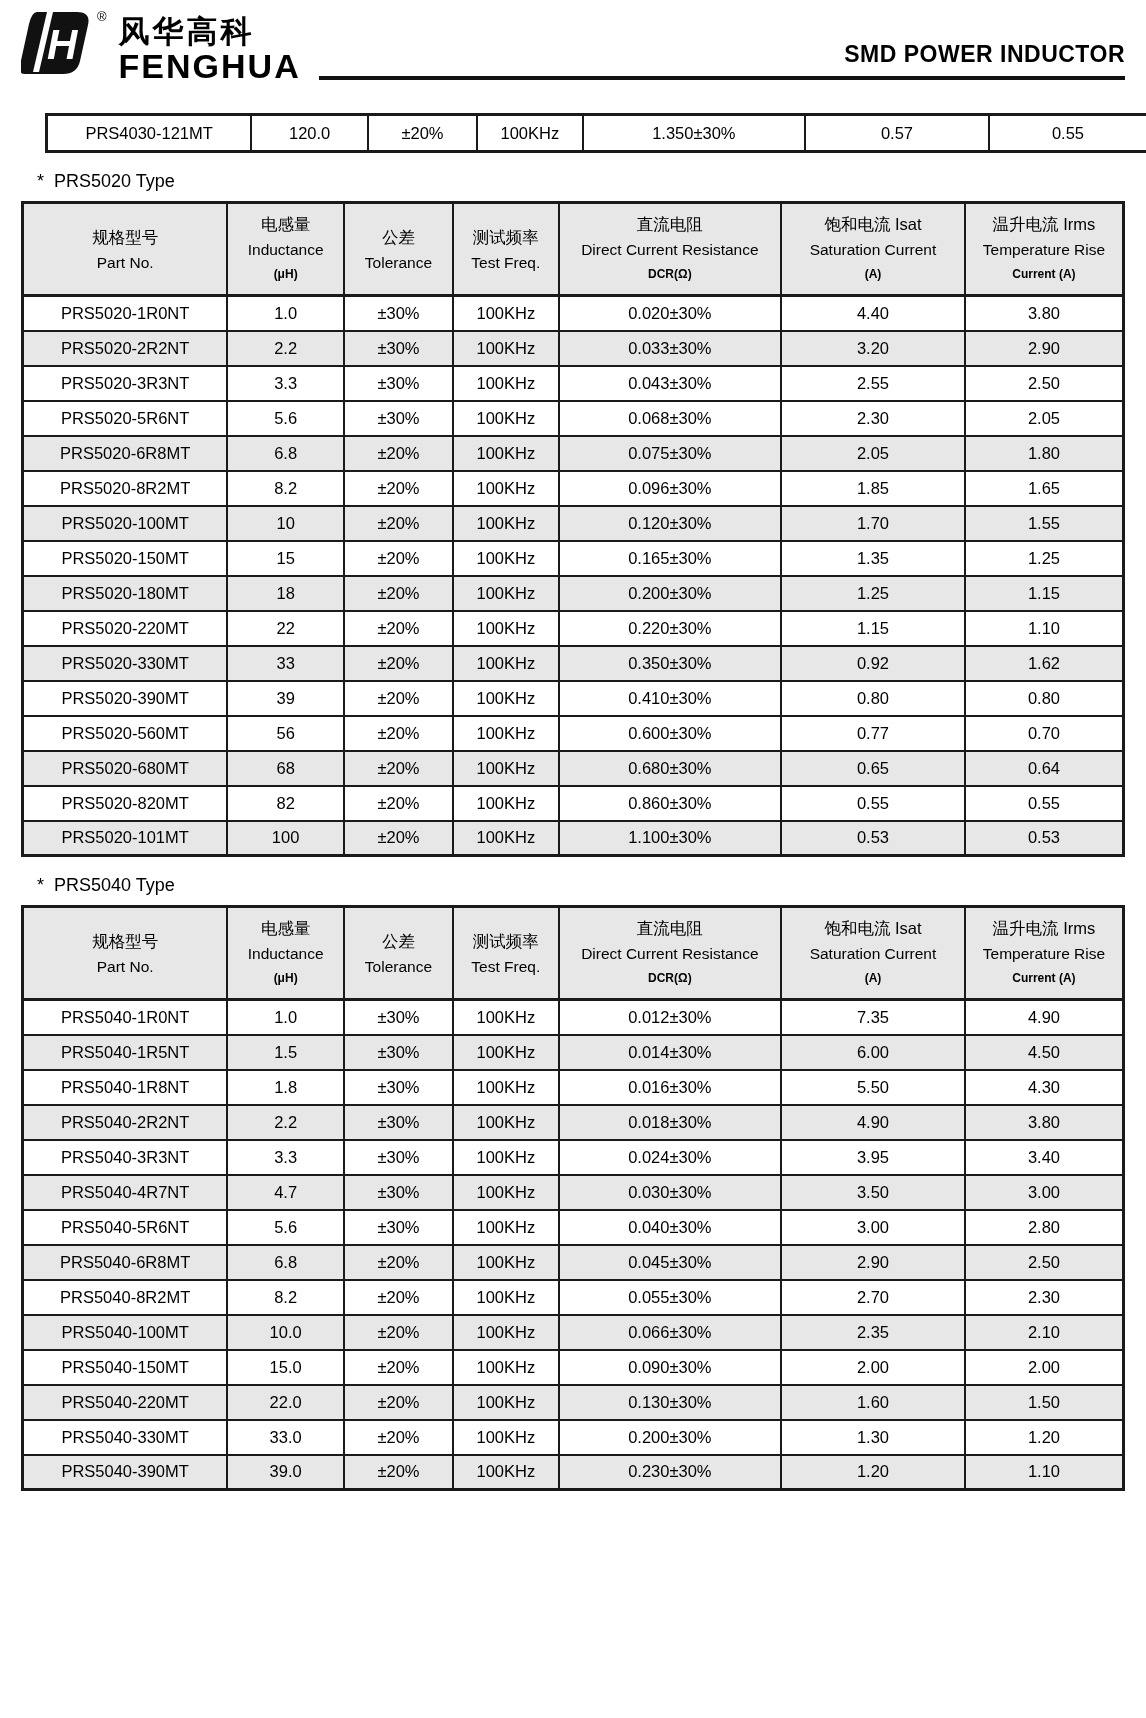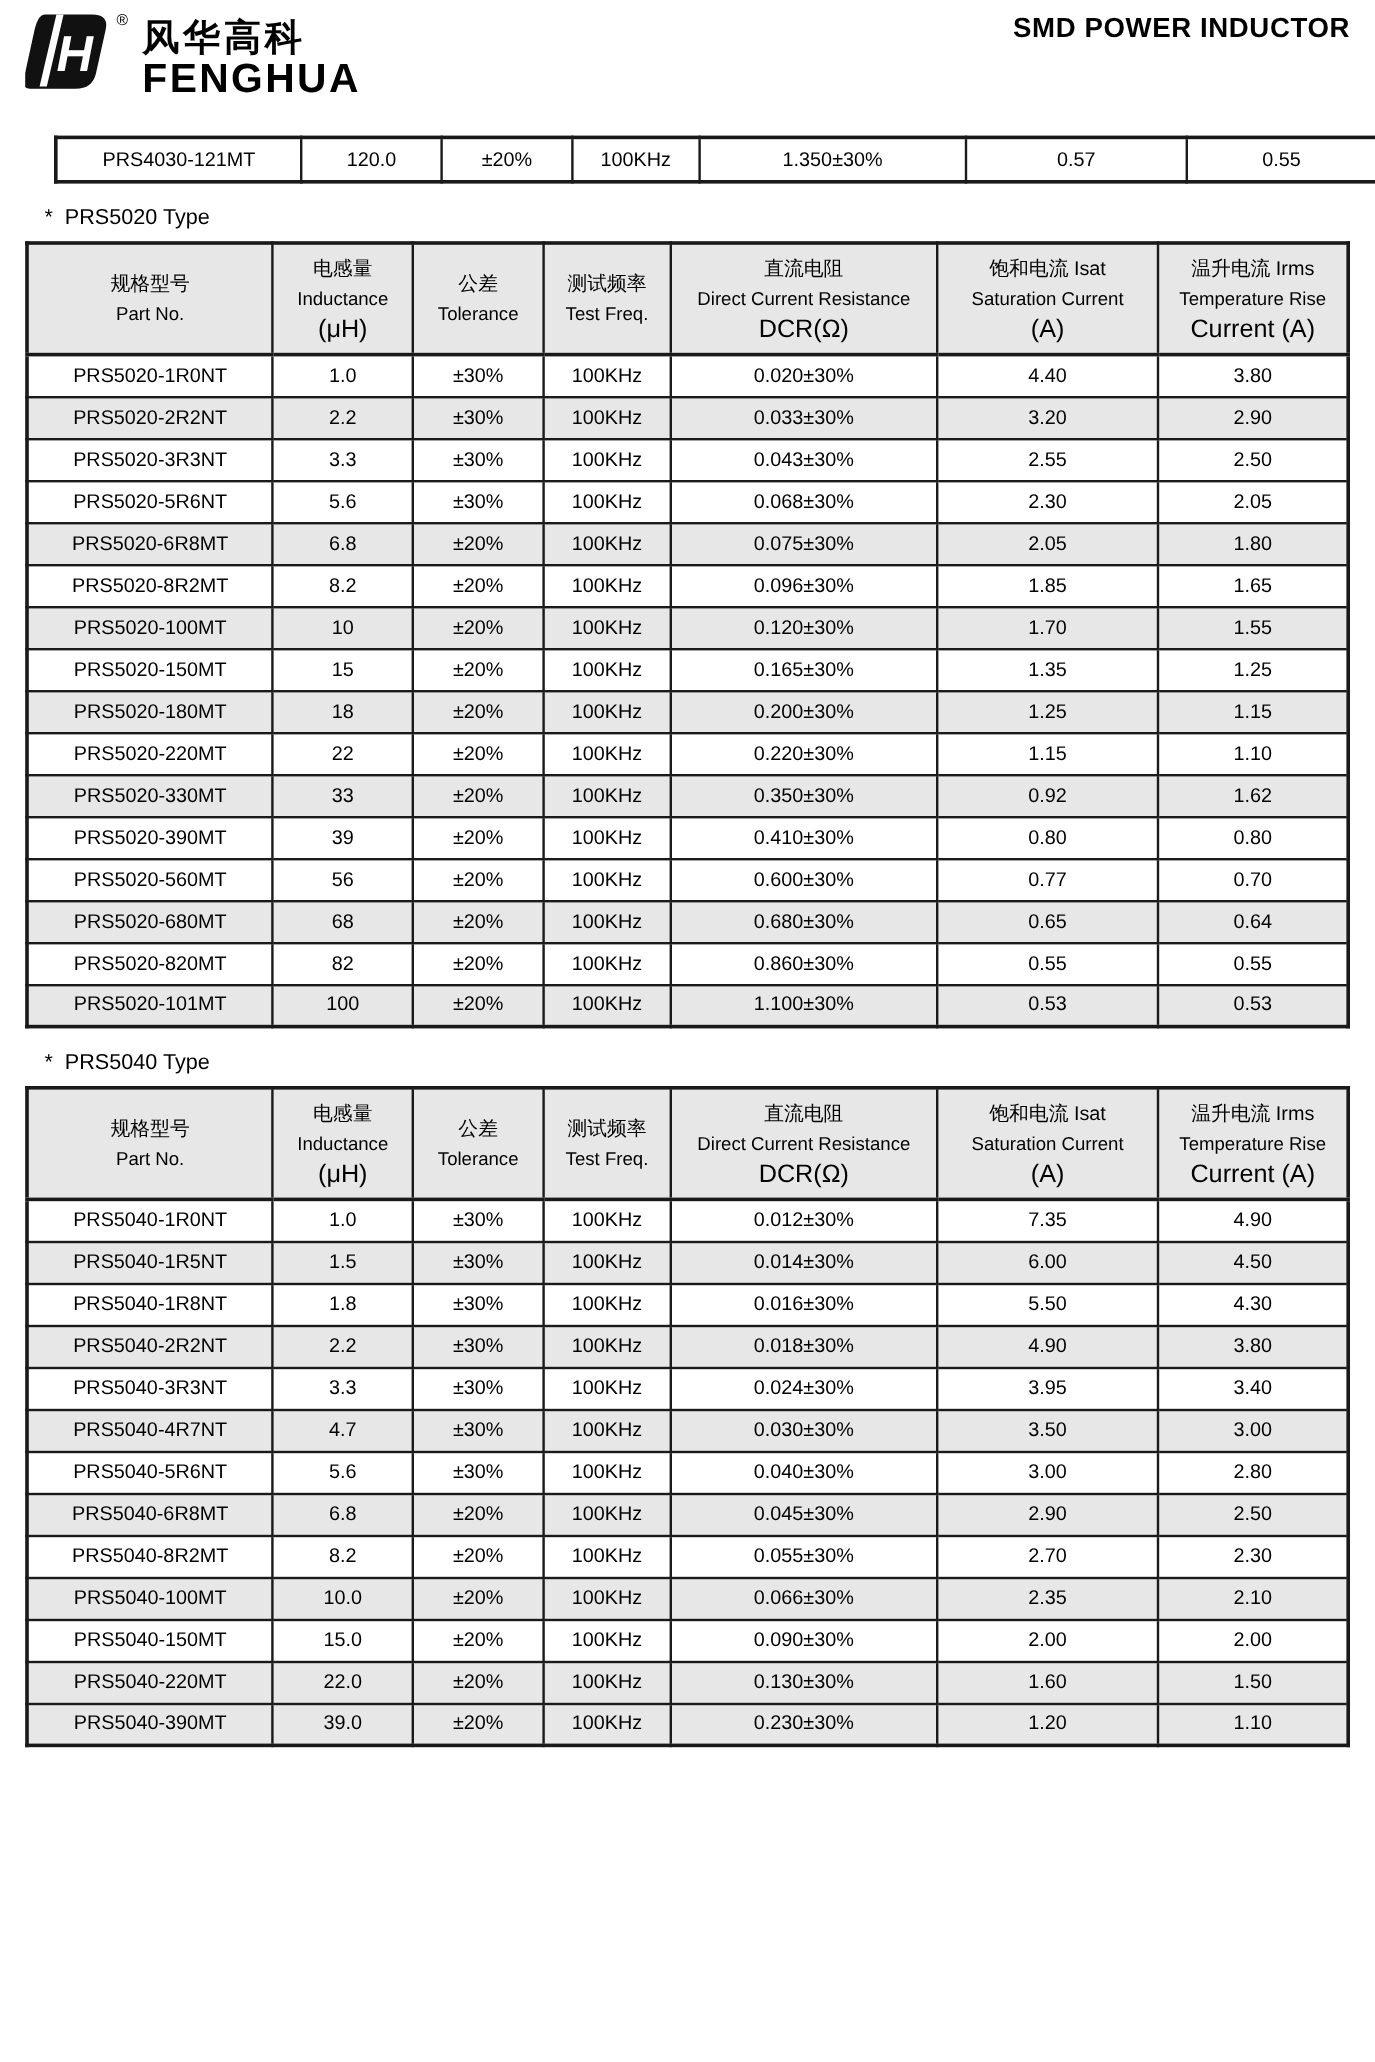--- a/index.html
+++ b/index.html
@@ -18,35 +18,35 @@
 
   
   .page-header{display:flex;align-items:flex-start;}
   .logo-block{display:flex;align-items:flex-start;flex:0 0 auto;}
   .logo-mark{position:relative;width:74px;height:66px;flex:0 0 auto;}
   .logo-mark svg{display:block;}
   .reg-mark{font-size:13px;line-height:13px;margin:0 4px 0 2px;}
   .brand{margin-left:8px;margin-top:6px;line-height:1;}
   .brand-cn{font-size:31px;font-weight:bold;letter-spacing:3px;}
   .brand-en{font-size:34px;font-weight:bold;letter-spacing:2px;margin-top:2px;}
-  .title-block{flex:1 1 auto;display:flex;flex-direction:row;justify-content:flex-end;margin-left:18px;height:70px;}
+  .title-block{flex:1 1 auto;display:flex;flex-direction:column;justify-content:flex-end;margin-left:18px;height:70px;}
   .page-title{text-align:right;font-size:23px;font-weight:bold;letter-spacing:0.5px;margin-bottom:8px;}
   .header-rule{height:4px;background:#111;}
 
   
   table{width:100%;border-collapse:collapse;table-layout:fixed;border:3px solid var(--border);}
   col.c1{width:18.6%;} col.c2{width:10.6%;} col.c3{width:9.9%;} col.c4{width:9.6%;}
   col.c5{width:20.2%;} col.c6{width:16.7%;} col.c7{width:14.4%;}
   th,td{border:2px solid var(--border);text-align:center;vertical-align:middle;}
   td{height:35px;font-size:16.5px;padding:0 4px;background:#fff;}
   tr.stripe td{background:var(--stripe);}
   thead th{background:var(--headbg);font-weight:normal;padding:7px 2px;border-bottom-width:3px;}
   .hdr-cn{font-size:16.5px;line-height:26px;}
   .hdr-en{font-size:15.5px;line-height:25px;}
-  .hdr-sub{font-size:21px;line-height:25px;}
+  .hdr-sub{font-size:12px;line-height:25px;font-weight:bold;}
   .hdr-sub:empty{display:none;}
 
   .cont-table{margin-top:30px;margin-left:24px;}
   .cont-table td{height:37px;}
 
   .section-heading{margin:18px 0 9px 16px;font-size:18px;}
   .section-heading .star{margin-right:10px;}
 </style>
 </head>
 <body>
@@ -451,20 +451,29 @@
         </tr>
         <tr class="stripe">
           <td>PRS5040-220MT</td>
           <td>22.0</td>
           <td>±20%</td>
           <td>100KHz</td>
           <td>0.130±30%</td>
           <td>1.60</td>
           <td>1.50</td>
         </tr>
+        <tr>
+          <td>PRS5040-330MT</td>
+          <td>33.0</td>
+          <td>±20%</td>
+          <td>100KHz</td>
+          <td>0.200±30%</td>
+          <td>1.30</td>
+          <td>1.20</td>
+        </tr>
         <tr class="stripe">
           <td>PRS5040-390MT</td>
           <td>39.0</td>
           <td>±20%</td>
           <td>100KHz</td>
           <td>0.230±30%</td>
           <td>1.20</td>
           <td>1.10</td>
         </tr>
       </tbody>

